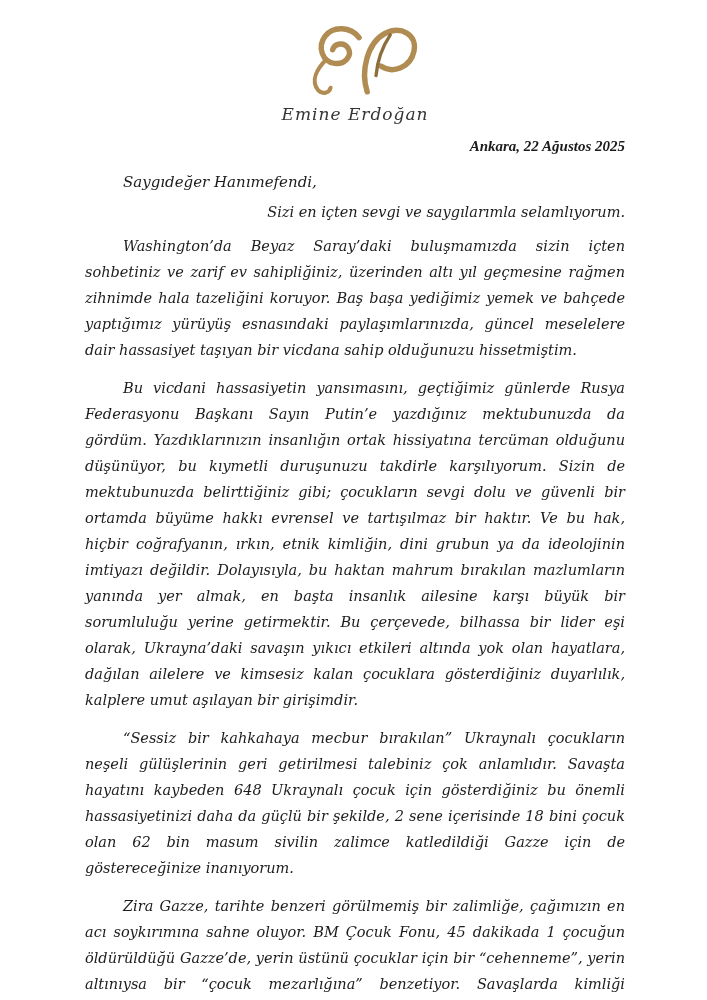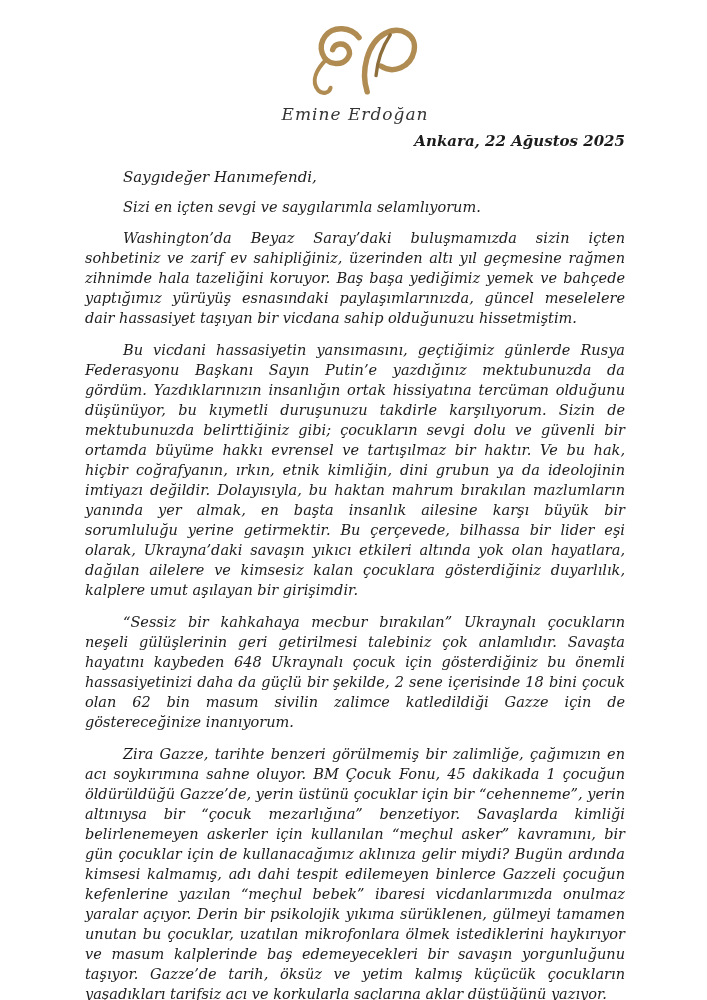--- a/index.html
+++ b/index.html
@@ -14,58 +14,60 @@
     margin: 0 auto;
     background: #ffffff;
     box-sizing: border-box;
     padding: 24px 82px 0 85px;
     font-family: "DejaVu Serif", "Liberation Serif", serif;
     color: #1c1c1c;
     overflow: hidden;
   }
   .letterhead {
     text-align: center;
-    margin-bottom: 8px;
+    margin-bottom: 14px;
   }
   .monogram {
     display: block;
     margin: 0 auto;
   }
   .letterhead-name {
     font-style: italic;
     font-size: 17px;
     letter-spacing: 1px;
     color: #353535;
     margin-top: 2px;
     font-family: "DejaVu Serif", serif;
   }
   .dateline {
     text-align: right;
     font-style: italic;
     font-weight: bold;
     font-size: 15px;
     margin: 4px 0 18px 0;
+    font-family: Liberation Serif, serif;
   }
   .salutation {
     font-style: italic;
     font-weight: normal;
     font-size: 15px;
     padding-left: 38px;
     margin: 0 0 13px 0;
   }
   .greeting {
     font-style: italic;
     font-size: 14.5px;
     text-indent: 38px;
     margin: 0 0 13px 0;
+    text-align: right;
   }
   .body-paragraph {
     font-style: italic;
     font-size: 14.5px;
-    line-height: 20px;
+    line-height: 26px;
     text-align: justify;
     text-indent: 38px;
     margin: 0 0 12px 0;
   }
 </style>
 </head>
 <body>
 
 <div class="page">
 

